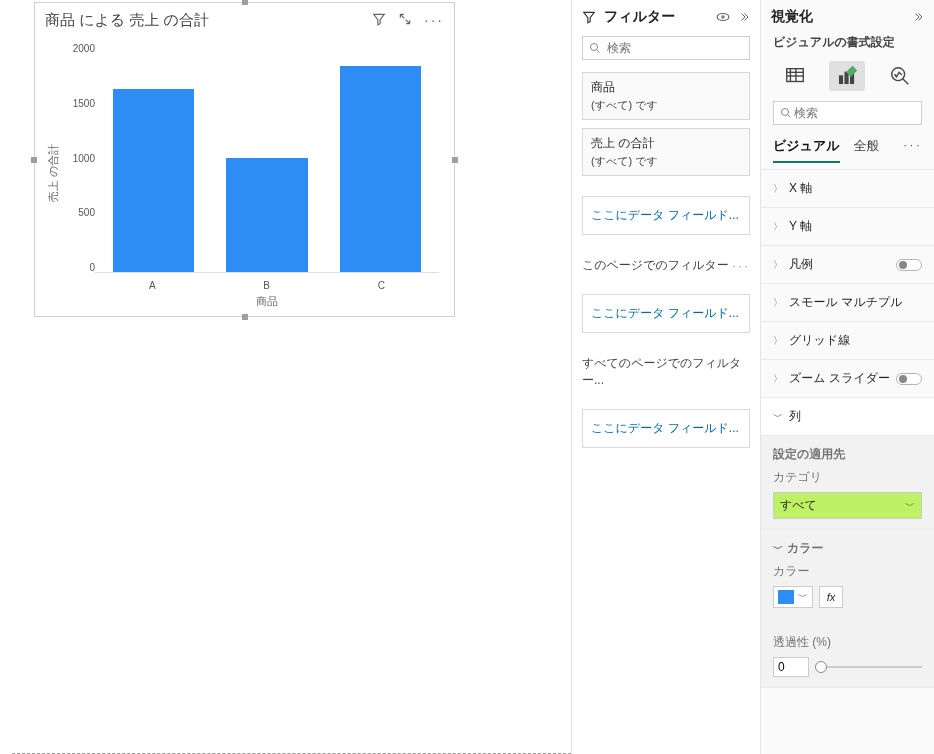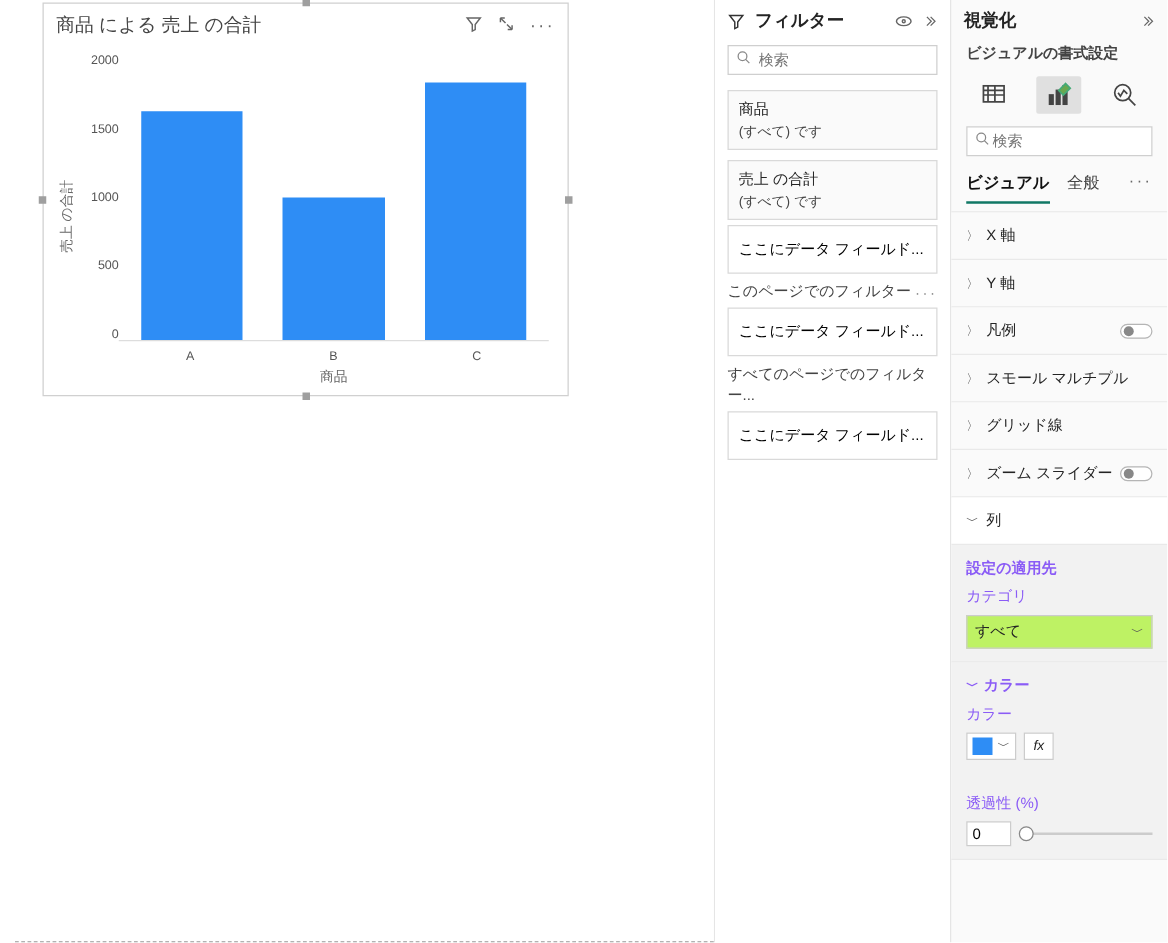--- a/index.html
+++ b/index.html
@@ -121,21 +121,21 @@
     display: flex; align-items: center;
     padding: 8px 10px;
     font-size: 14px; font-weight: 600;
     gap: 8px;
   }
   .pane-header .spacer { flex: 1; }
   .pane-header .ico { color: #555; cursor: pointer; font-size: 13px; }
   .search-box {
     margin: 2px 10px 8px 10px;
     border: 1px solid #cfcfcf;
-    display: flex; align-items: flex-start;
+    display: flex; align-items: center;
     padding: 3px 6px;
     background: #fff;
   }
   .search-box input {
     border: none; outline: none;
     font-size: 12px; flex: 1;
     background: transparent;
   }
   .section-label {
     padding: 6px 10px 4px 10px;
@@ -145,26 +145,26 @@
   }
   .filter-card {
     margin: 4px 10px;
     border: 1px solid #d9d9d9;
     background: #fafafa;
     padding: 6px 8px;
     font-size: 12px;
   }
   .filter-card .sub { font-size: 11px; color: #444; margin-top: 2px; }
   .drop-placeholder {
-    margin: 0 10px;
+    margin: 16px 10px;
     border: 1px solid #d9d9d9;
     background: #fff;
     padding: 10px 8px;
     font-size: 12px;
-    color: #000000;
+    color: #0369a1;
     white-space: nowrap; overflow: hidden; text-overflow: ellipsis;
   }
 
   
   .viz-sub {
     padding: 0 12px 6px 12px;
     font-size: 12px; font-weight: 600;
     color: #444;
   }
   .viz-tabs {
@@ -218,21 +218,21 @@
     width: 8px; height: 8px;
     background: #888; border-radius: 50%;
     position: absolute; top: 1px; left: 2px;
   }
   .acc-body {
     padding: 10px 12px;
     background: #f2f2f2;
     border-bottom: 1px solid #e9e9e9;
     font-size: 12px;
   }
-  .acc-body .lbl { color: #8b5cf6; margin-bottom: 6px; }
+  .acc-body .lbl { color: #737373; margin-bottom: 6px; }
   .select {
     width: 100%; border: 1px solid #ccc; background: #bef264;
     padding: 4px 6px; font-size: 12px;
     display: flex; justify-content: space-between; align-items: center;
     cursor: pointer;
   }
   .dropcaret { font-size: 10px; color: #555; }
   .color-row {
     display: flex; gap: 6px; align-items: center;
   }

